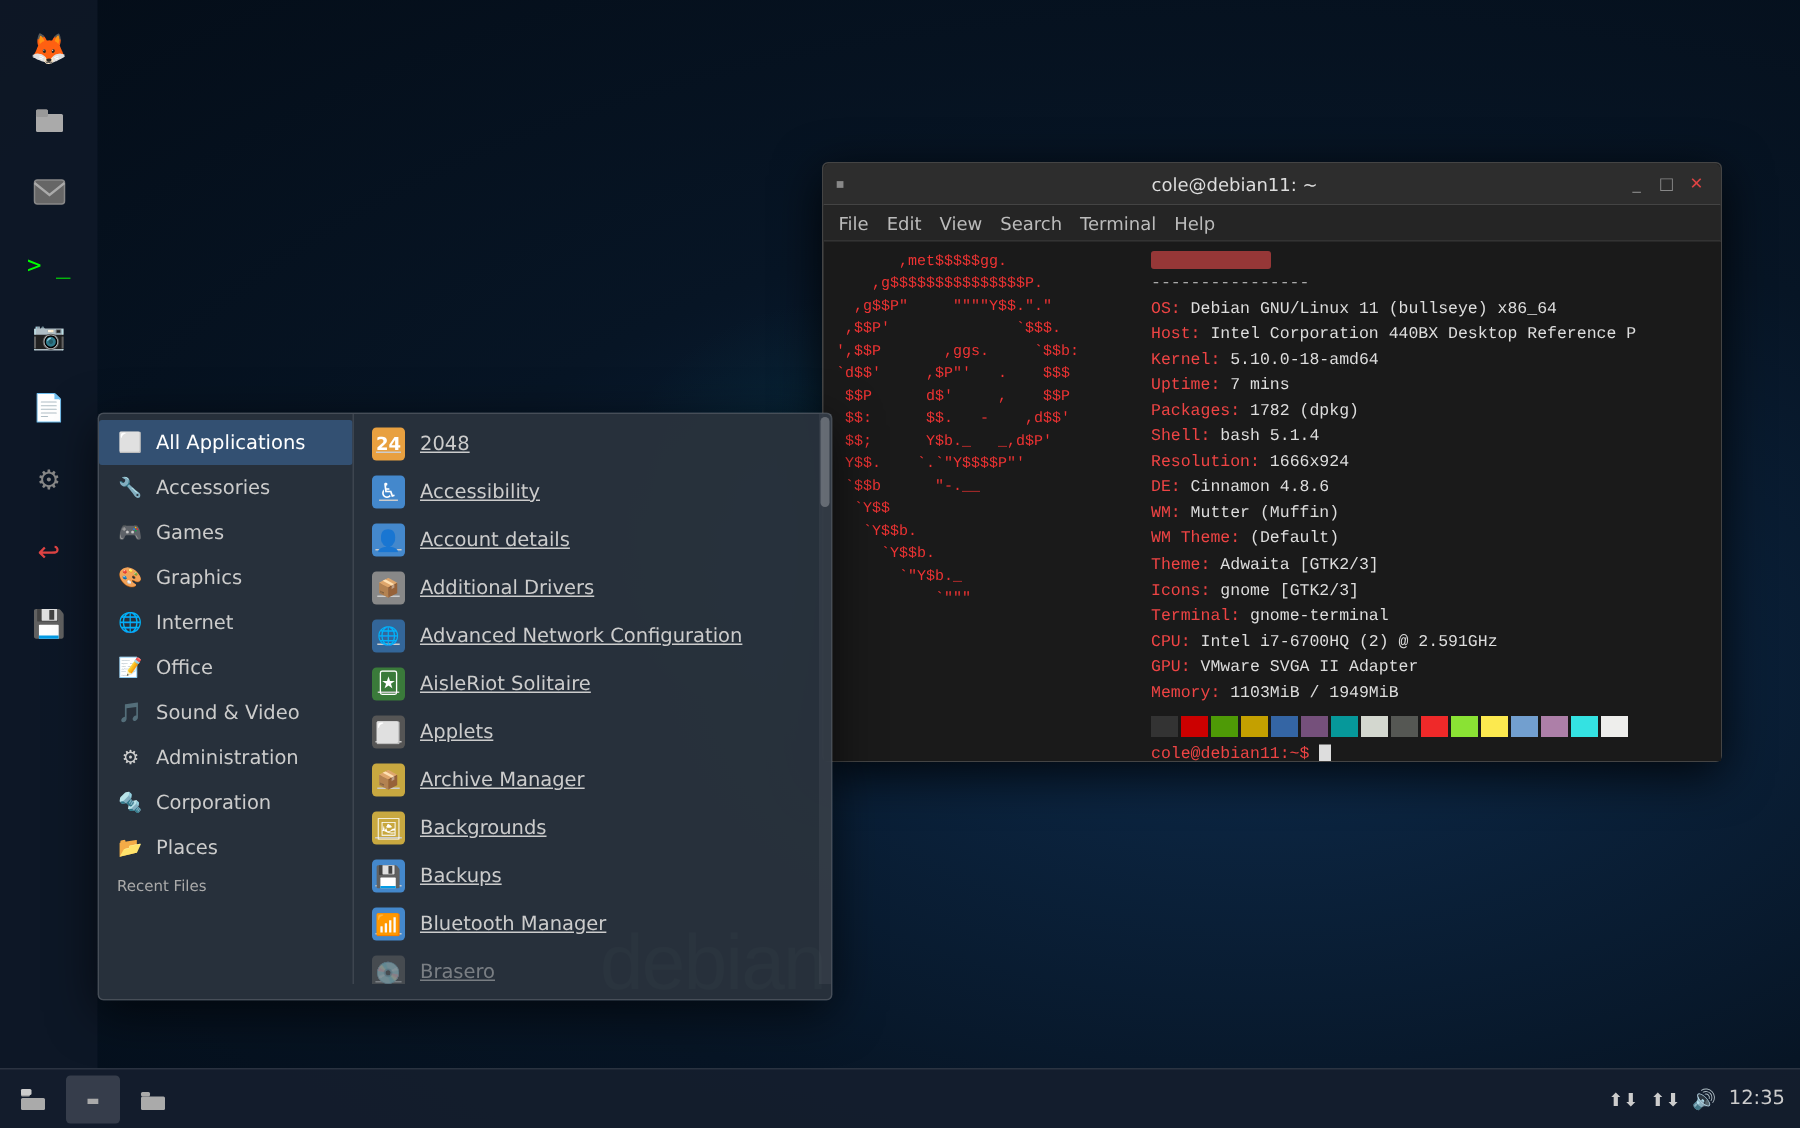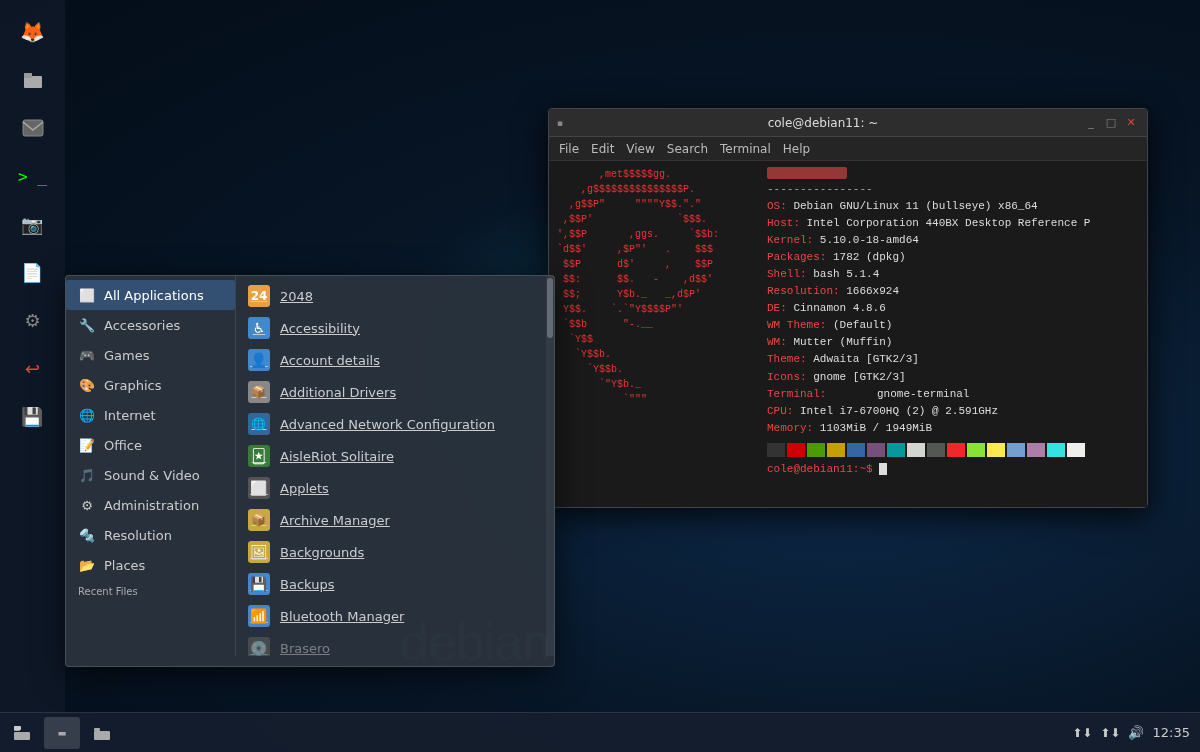--- a/index.html
+++ b/index.html
@@ -384,21 +384,21 @@
         <div class="cat-item">
           <span class="cat-icon">🎵</span>
           <span>Sound &amp; Video</span>
         </div>
         <div class="cat-item">
           <span class="cat-icon">⚙</span>
           <span>Administration</span>
         </div>
         <div class="cat-item">
           <span class="cat-icon">🔩</span>
-          <span>Resolution</span>
+          <span>Corporation</span>
         </div>
         <div class="cat-item">
           <span class="cat-icon">📂</span>
           <span>Places</span>
         </div>
         <div class="recent-files-label">Recent Files</div>
       </div>
 
       <div class="app-menu-right">
         <div class="app-item">
@@ -496,30 +496,32 @@
        `"Y$b._
            `"""</div>
       </div>
       <div class="terminal-right">
         <div style="color:#ee4444;font-family:'Courier New',monospace;font-size:11px;line-height:1.55;">
           <div style="background:#cc4444;width:80px;height:12px;margin-bottom:2px;opacity:0.7;border-radius:2px;"></div>
           <div style="color:#aaa;">----------------</div>
           <div><span style="color:#ee4444;">OS: </span><span style="color:#ddd;">Debian GNU/Linux 11 (bullseye) x86_64</span></div>
           <div><span style="color:#ee4444;">Host: </span><span style="color:#ddd;">Intel Corporation 440BX Desktop Reference P</span></div>
           <div><span style="color:#ee4444;">Kernel: </span><span style="color:#ddd;">5.10.0-18-amd64</span></div>
+          <div><span style="color:#ee4444;">Uptime: </span><span style="color:#ddd;">7 mins</span></div>
           <div><span style="color:#ee4444;">Packages: </span><span style="color:#ddd;">1782 (dpkg)</span></div>
           <div><span style="color:#ee4444;">Shell: </span><span style="color:#ddd;">bash 5.1.4</span></div>
           <div><span style="color:#ee4444;">Resolution: </span><span style="color:#ddd;">1666x924</span></div>
           <div><span style="color:#ee4444;">DE: </span><span style="color:#ddd;">Cinnamon 4.8.6</span></div>
+          <div><span style="color:#ee4444;">WM: </span><span style="color:#ddd;">Mutter (Muffin)</span></div>
           <div><span style="color:#ee4444;">WM Theme: </span><span style="color:#ddd;">(Default)</span></div>
-          <div><span style="color:#ee4444;">WM: </span><span style="color:#ddd;">Mutter (Muffin)</span></div>
           <div><span style="color:#ee4444;">Theme: </span><span style="color:#ddd;">Adwaita [GTK2/3]</span></div>
           <div><span style="color:#ee4444;margin-top:17px;">Icons: </span><span style="color:#ddd;">gnome [GTK2/3]</span></div>
-          <div><span style="color:#ee4444;">Terminal: </span><span style="color:#ddd;margin-left:44px;">gnome-terminal</span></div>
+          <div><span style="color:#ee4444;">Terminal: </span><span style="color:#ddd;">gnome-terminal</span></div>
           <div><span style="color:#ee4444;">CPU: </span><span style="color:#ddd;">Intel i7-6700HQ (2) @ 2.591GHz</span></div>
+          <div><span style="color:#ee4444;">GPU: </span><span style="color:#ddd;">VMware SVGA II Adapter</span></div>
           <div><span style="color:#ee4444;">Memory: </span><span style="color:#ddd;">1103MiB / 1949MiB</span></div>
           <div class="color-bar" id="color-bar">
               <div class="color-swatch" style="background: rgb(51, 51, 51);"></div>
               <div class="color-swatch" style="background: rgb(204, 0, 0);"></div>
               <div class="color-swatch" style="background: rgb(78, 154, 6);"></div>
               <div class="color-swatch" style="background: rgb(196, 160, 0);"></div>
               <div class="color-swatch" style="background: rgb(52, 101, 164);"></div>
               <div class="color-swatch" style="background: rgb(117, 80, 123);"></div>
               <div class="color-swatch" style="background: rgb(6, 152, 154);"></div>
               <div class="color-swatch" style="background: rgb(211, 215, 207);"></div>

